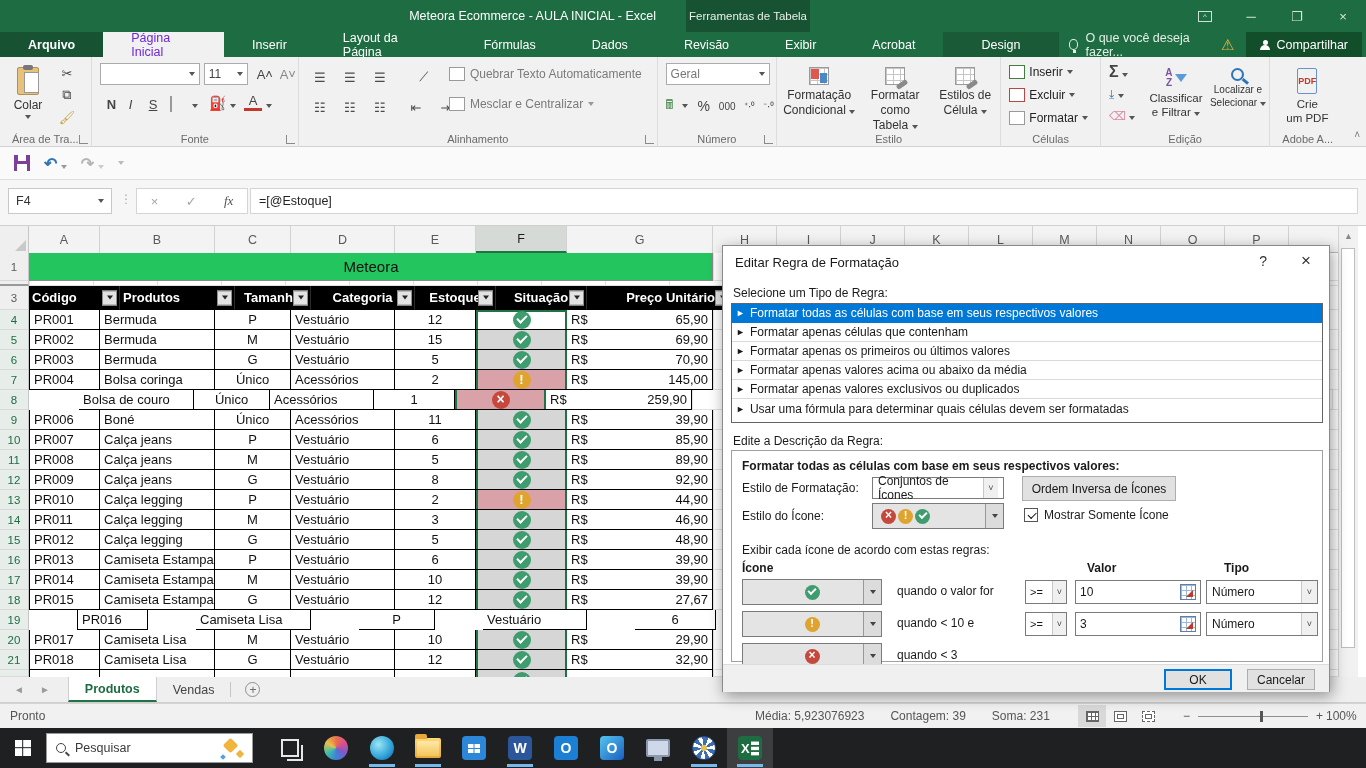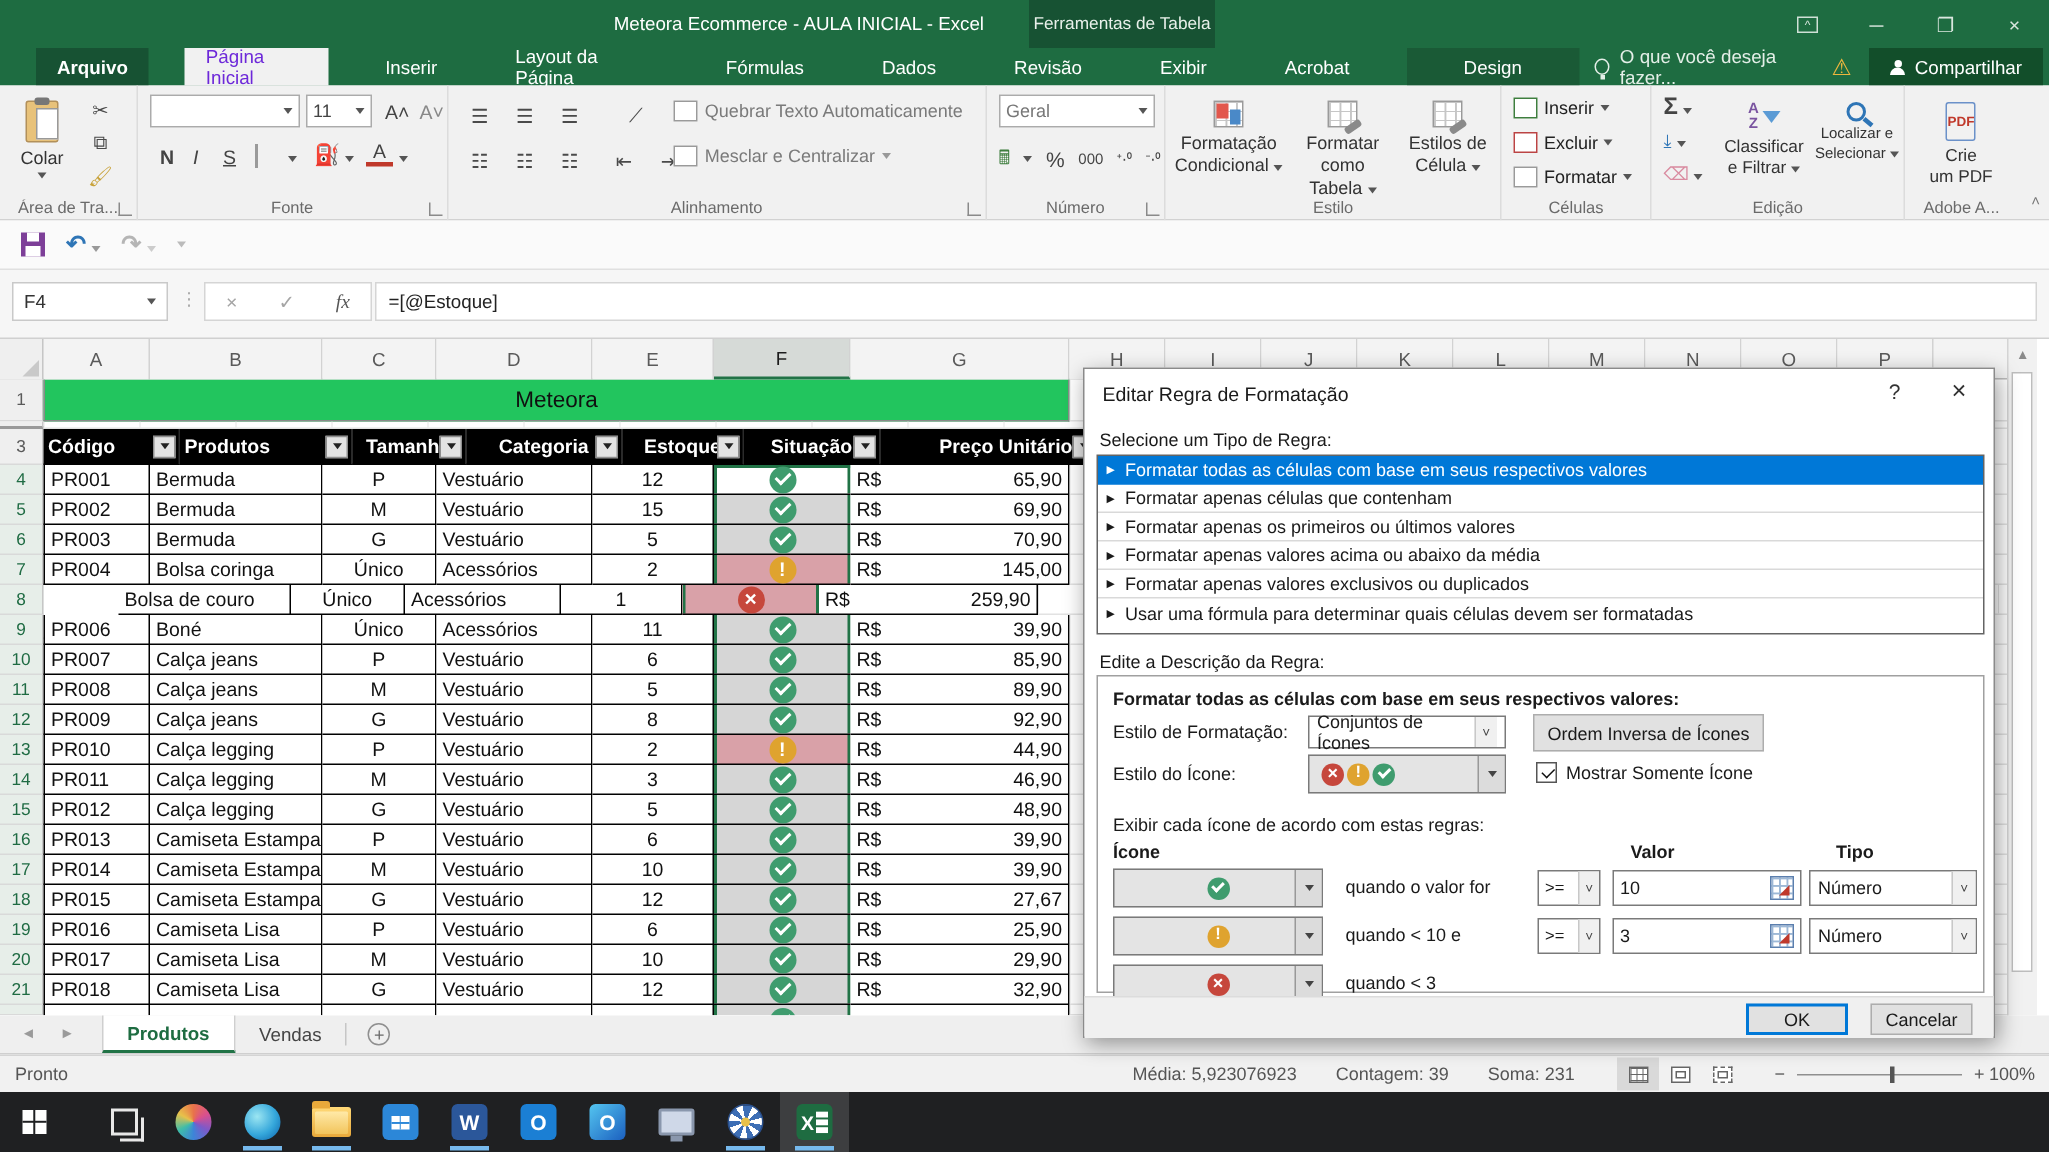--- a/index.html
+++ b/index.html
@@ -11,21 +11,21 @@
   
   #titlebar { left:0; top:0; width:1366px; height:32px; background:#1E6C41; color:#fff; }
   #ctx-header { left:686px; top:0; width:124px; height:32px; background:#175233; color:#e8f0ea; font-size:11.5px; display:flex; align-items:center; justify-content:center; }
   #win-title { left:0; top:0; width:686px; height:32px; display:flex; align-items:center; justify-content:flex-end; font-size:12.5px; color:#fff; padding-right:30px; }
   .win-btns { right:0; top:0; height:32px; display:flex; }
   .win-btn { width:46px; height:32px; display:flex; align-items:center; justify-content:center; color:#d9e6de; font-size:13px; }
   .ribbon-opt-box { width:14px; height:11px; border:1px solid #cfe0d6; display:flex; align-items:center; justify-content:center; font-size:8px; }
 
   
   #tabsrow { left:0; top:32px; width:1366px; height:25px; background:#1E6C41; display:flex; align-items:stretch; }
-  .rtab { padding:0 14px; display:flex; align-items:center; color:#fff; font-size:12.5px;margin-left:24px; }
+  .rtab { padding:0 28px; display:flex; align-items:center; color:#fff; font-size:12.5px; }
   .rtab.active { background:#f1f1f1; color:#6d28d9; }
   .rtab.file { background:#175233; font-weight:bold; }
   #ctx-tab-bg { position:relative; background:#1A5A36; }
   #tellme { display:flex; align-items:center; color:#e4efe8; padding:0 10px; gap:7px; font-size:12.5px; }
   .bulb { width:11px; height:11px; border:1.5px solid #e4efe8; border-radius:50%; position:relative; }
   .bulb::after { content:''; position:absolute; left:3px; top:10px; width:3px; height:3px; background:#e4efe8; }
   #alert-tri { margin-left:auto; color:#EDB63E; font-size:15px; display:flex; align-items:center; }
   #share-btn { background:#124E2A; color:#fff; display:flex; align-items:center; gap:6px; padding:0 14px; margin:0 4px 0 12px; font-size:12.5px; }
   .person { width:10px; height:10px; position:relative; }
   .person::before { content:''; position:absolute; left:2.5px; top:0; width:5px; height:5px; border-radius:50%; background:#fff; }
@@ -761,21 +761,21 @@
           <div class="cell ctr" style="width: 81px;">12</div>
           <div class="fcell graysel" style="width: 91px;">
             <div class="sic check"></div>
           </div>
           <div class="cell pricecell" style="width: 146px;">
             <span>R$</span>
             <span>27,67</span>
           </div>
           <div class="filler"></div>
         </div>
-        <div class="srow" style="height: 20px;">
+        <div class="srow" style="height: 20px; gap: 48px;">
           <div class="gut selrow">19</div>
           <div class="cell first" style="width: 71px;">PR016</div>
           <div class="cell" style="width: 115px;">Camiseta Lisa</div>
           <div class="cell ctr" style="width: 76px;">P</div>
           <div class="cell" style="width: 104px;">Vestuário</div>
           <div class="cell ctr" style="width: 81px;">6</div>
           <div class="fcell graysel" style="width: 91px;">
             <div class="sic check"></div>
           </div>
           <div class="cell pricecell" style="width: 146px;">
@@ -1001,20 +1001,29 @@
     <div id="dlg-footer">
       <div class="dlg-btn" id="btn-ok">OK</div>
       <div class="dlg-btn" id="btn-cancel">Cancelar</div>
     </div>
   </div>
 
   <div class="abs" id="taskbar">
     <div id="startbtn">
         <span class="winlogo"></span>
       </div>
+    <div id="searchbox">
+      <span class="mag2"></span>
+      <span class="ph">Pesquisar</span>
+      <span class="sparkle">
+          <span class="sp1"></span>
+          <span class="sp2"></span>
+          <span class="sp3"></span>
+        </span>
+    </div>
     <div class="tb-icons">
       <div class="tbi">
           <span class="tv-ico"></span>
         </div>
       <div class="tbi">
           <span class="copilot"></span>
         </div>
       <div class="tbi running">
           <span class="edge"></span>
         </div>

